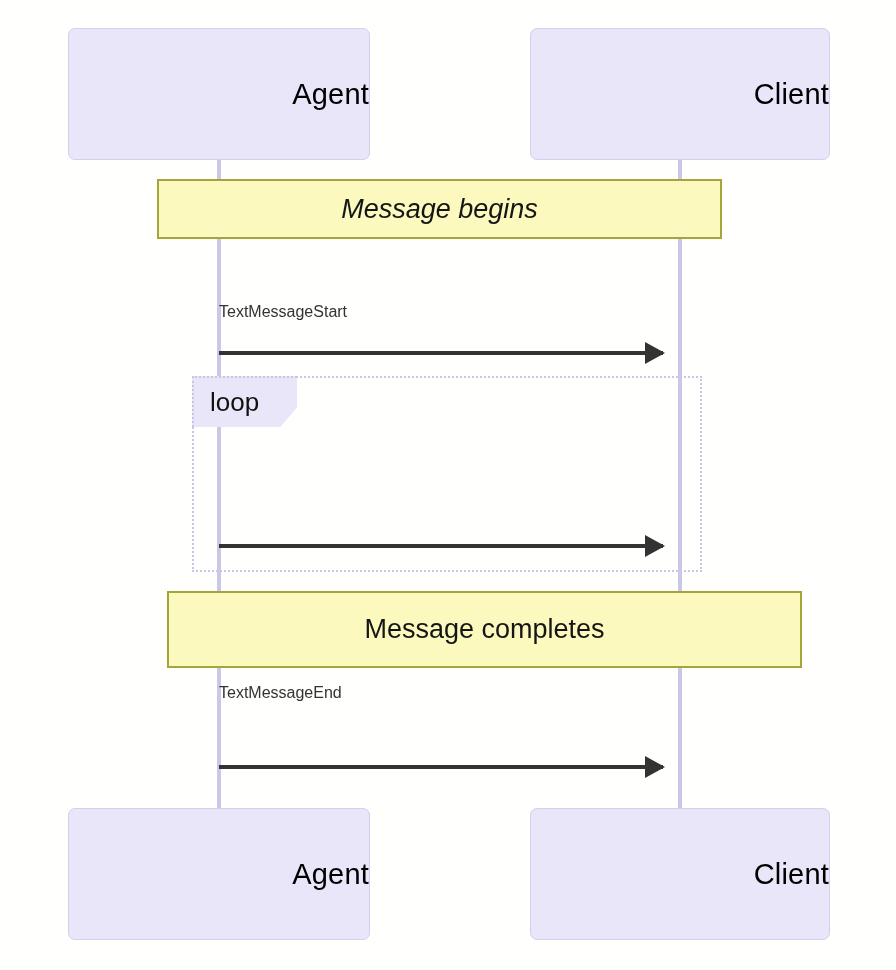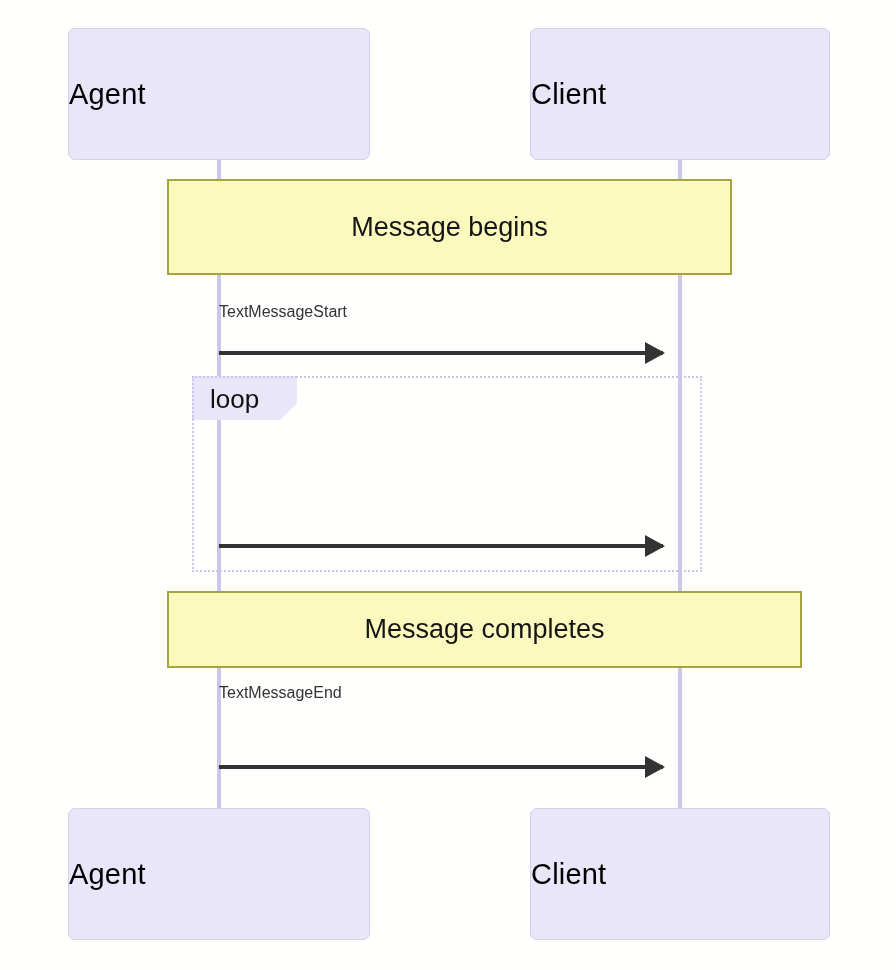--- a/index.html
+++ b/index.html
@@ -20,21 +20,21 @@
 
   
   .participant-box {
     position: absolute;
     box-sizing: border-box;
     background: #e8e6f8;
     border: 1.6px solid #d3cfec;
     border-radius: 7px;
     display: flex;
     align-items: center;
-    justify-content: flex-start;
+    justify-content: flex-end;
     z-index: 5;
   }
   .participant-label {
     font-size: 29px;
     color: #000000;
     font-family: "Liberation Sans", sans-serif;
     letter-spacing: 0.2px;
   }
 
   
@@ -133,29 +133,29 @@
   <div class="lifeline" style="left:217px; top:160px; height:648px;"></div>
   <div class="lifeline" style="left:678px; top:160px; height:648px;"></div>
 
   <div class="participant-box" style="left:68px; top:28px; width:302px; height:132px;">
     <span class="participant-label">Agent</span>
   </div>
   <div class="participant-box" style="left:530px; top:28px; width:300px; height:132px;">
     <span class="participant-label">Client</span>
   </div>
 
-  <div class="note-box" style="left:167px; top:179px; width:565px; height:96px;">
+  <div class="note-box" style="left:157px; top:179px; width:565px; height:60px;font-style:italic;">
     <span class="note-label">Message begins</span>
   </div>
 
   <div class="message-label" style="left:219px; top:303px; width:462px;">TextMessageStart</div>
   <div class="message-arrow" style="left:219px; top:351px; width:444px;"></div>
 
   <div class="loop-box" style="left:192px; top:376px; width:510px; height:196px;"></div>
-  <div class="loop-tab" style="left:192px; top:376px; width:105px; height:44px;">
+  <div class="loop-tab" style="left:192px; top:376px; width:105px; height:51px;">
     <span class="loop-tab-label">loop</span>
   </div>
 
   <div class="message-arrow" style="left:219px; top:544px; width:444px;"></div>
 
   <div class="note-box" style="left:167px; top:591px; width:635px; height:77px;">
     <span class="note-label">Message completes</span>
   </div>
 
   <div class="message-label" style="left:219px; top:684px; width:462px;">TextMessageEnd</div>

